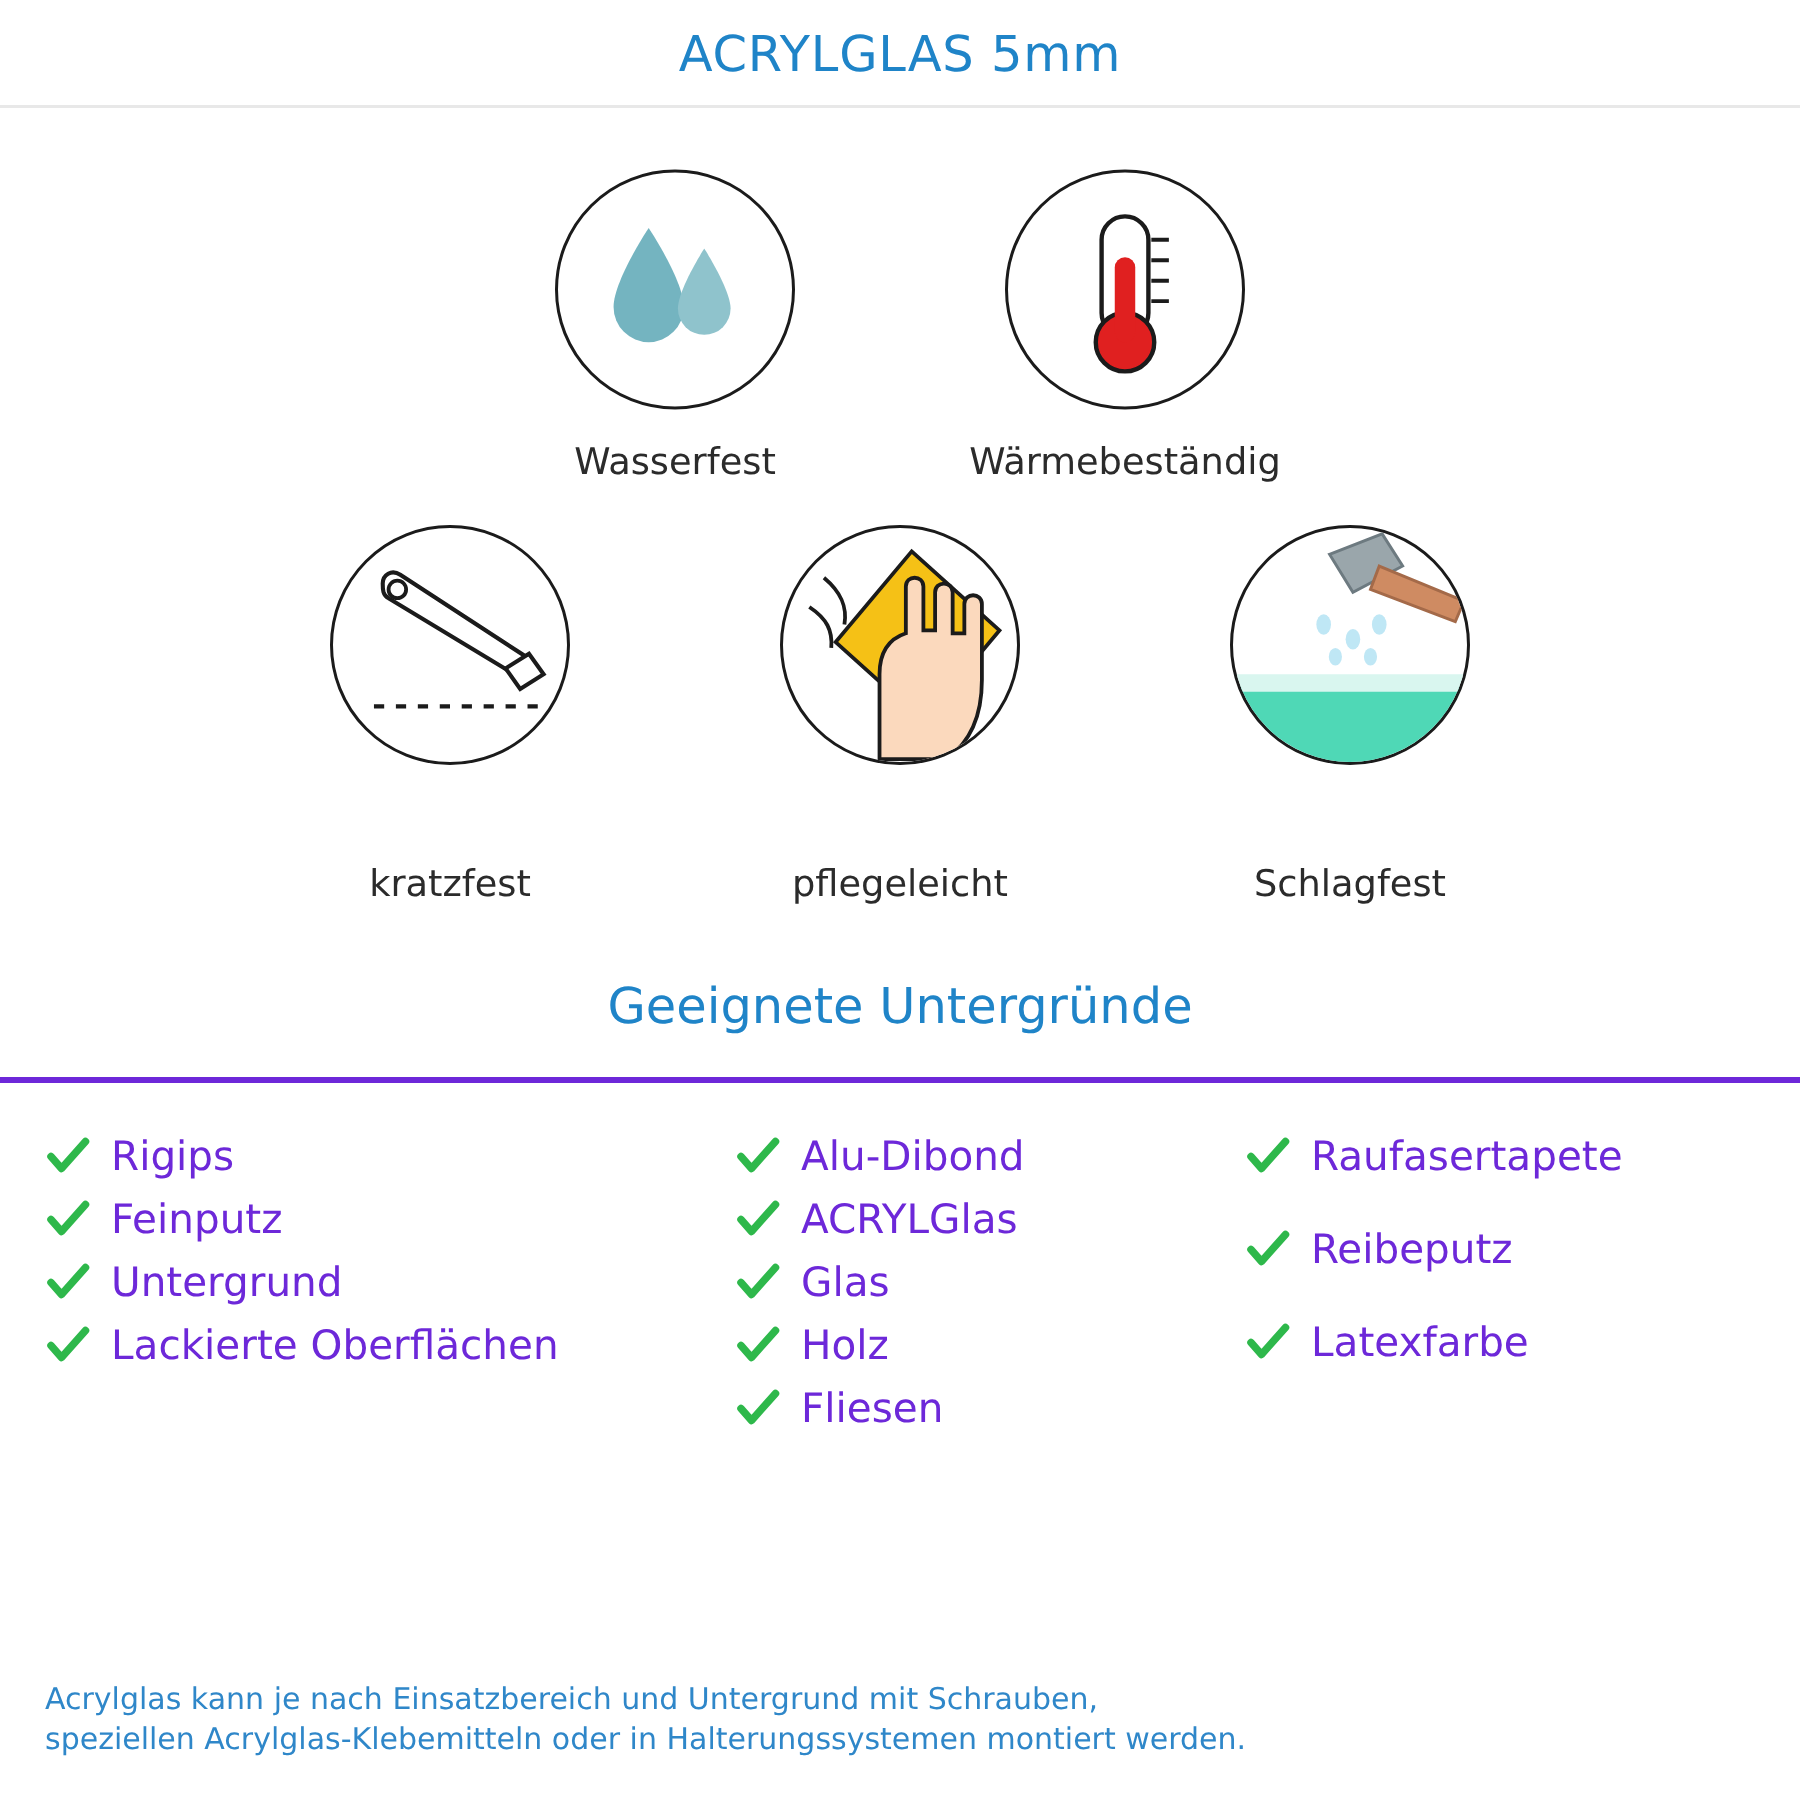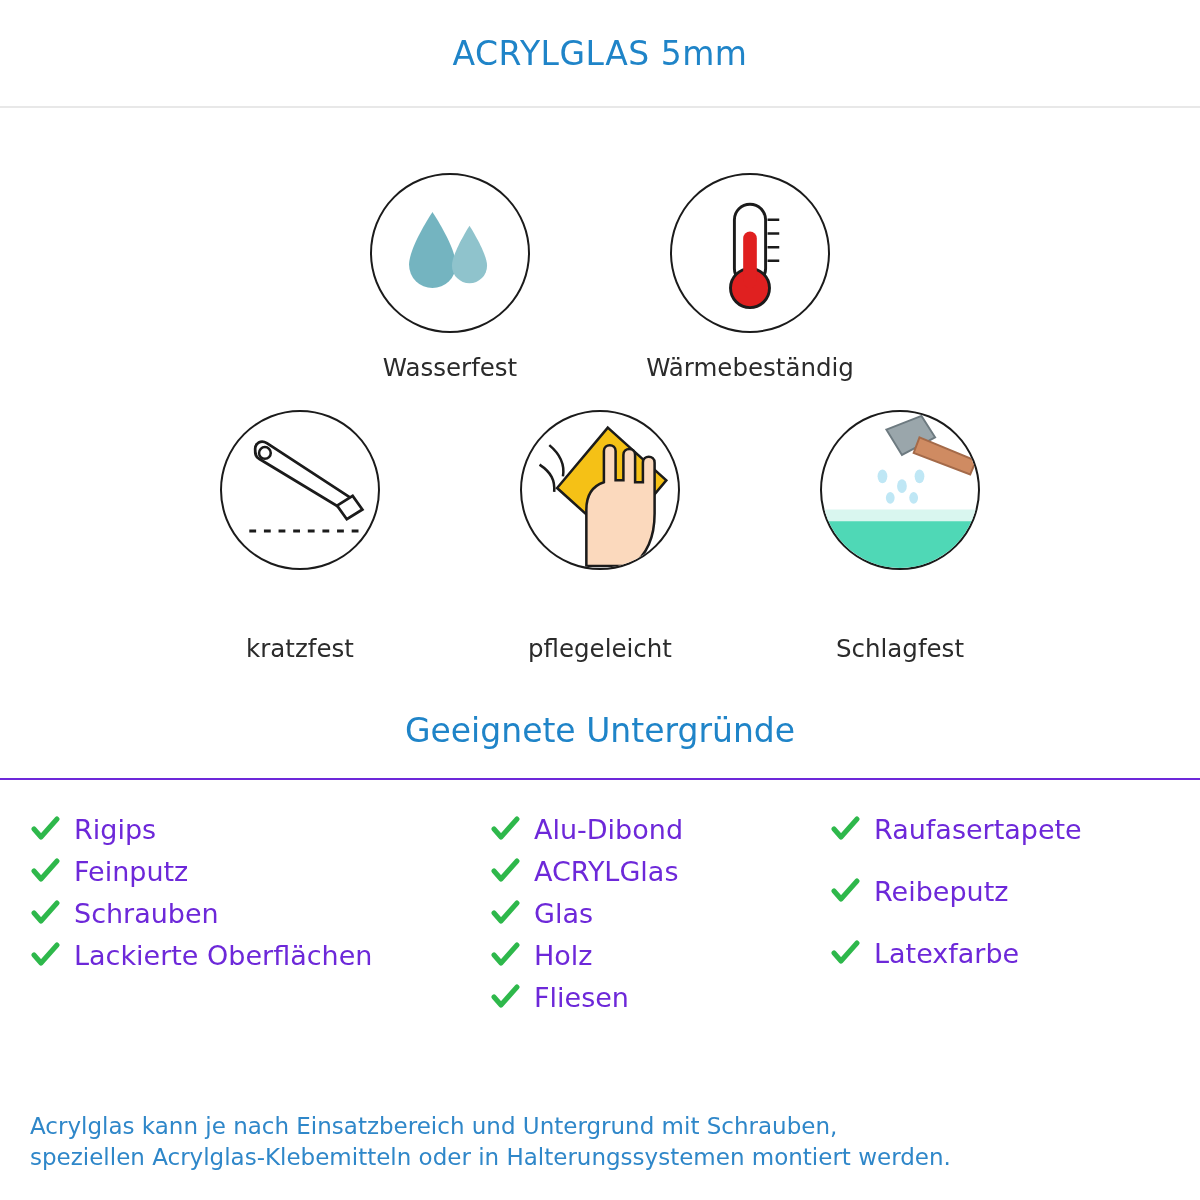--- a/index.html
+++ b/index.html
@@ -8,34 +8,34 @@
     width: 1200px; height: 1200px;
     background: #ffffff;
     font-family: "DejaVu Sans", sans-serif;
     color: #333;
     overflow: hidden;
   }
   .page { position: relative; width: 1200px; height: 1200px; }
 
   
   .title-bar {
-    height: 108px;
+    height: 72px;
     display: flex; align-items: center; justify-content: center;
     border-bottom: 2px solid #e8e8e8;
   }
   .title-bar .title {
     font-size: 33px;
     color: #1f84c8;
     letter-spacing: 0.5px;
     font-weight: 400;
   }
 
   
   .features {
-    padding: 65px 20px 0 20px;
+    padding: 41px 20px 0 20px;
   }
   .feat-row {
     display: flex;
     justify-content: center;
   }
   .feat-row.row1 > .feat { width: 300px; }
   .feat-row.row2 { margin-top: 28px; }
   .feat-row.row2 > .feat { width: 300px; gap: 44px; }
   .feat {
     display: flex; flex-direction: column; align-items: center;
@@ -56,21 +56,21 @@
     white-space: nowrap;
   }
 
   
   .section-title {
     margin-top: 48px;
     text-align: center;
     font-size: 33px;
     color: #1f84c8;
     padding-bottom: 28px;
-    border-bottom: 2px solid #6d28d9;
+    border-bottom: 4px solid #6d28d9;
   }
 
   
   .substrates {
     display: flex;
     padding: 28px 30px 0 30px;
   }
   .sub-col { display: flex; flex-direction: column; }
   .sub-col.c1 { width: 460px; }
   .sub-col.c2 { width: 340px; }
@@ -87,21 +87,21 @@
     margin-right: 14px;
     flex: 0 0 30px;
   }
   .check svg { display: block; }
 
   
   .footer-note {
     position: absolute;
     left: 30px; right: 18px;
     bottom: 26px;
-    font-size: 23px;
+    font-size: 20px;
     line-height: 1.38;
     color: #2f87c9;
   }
   .footer-note div { white-space: nowrap; }
 
   
   .ic { position: absolute; inset: 0; }
   .ic svg { display: block; width: 100%; height: 100%; }
 </style>
 </head>
@@ -224,21 +224,21 @@
             </svg>
           </span>
         <span>Feinputz</span>
       </div>
       <div class="sub-item">
         <span class="check">
             <svg viewBox="0 0 30 30">
               <path d="M4 15 L11 23 L27 5" fill="none" stroke="#2eb84b" stroke-width="5" stroke-linecap="round" stroke-linejoin="round"></path>
             </svg>
           </span>
-        <span>Schrauben</span>
+        <span>Untergrund</span>
       </div>
       <div class="sub-item">
         <span class="check">
             <svg viewBox="0 0 30 30">
               <path d="M4 15 L11 23 L27 5" fill="none" stroke="#2eb84b" stroke-width="5" stroke-linecap="round" stroke-linejoin="round"></path>
             </svg>
           </span>
         <span>Lackierte Oberflächen</span>
       </div>
     </div>

